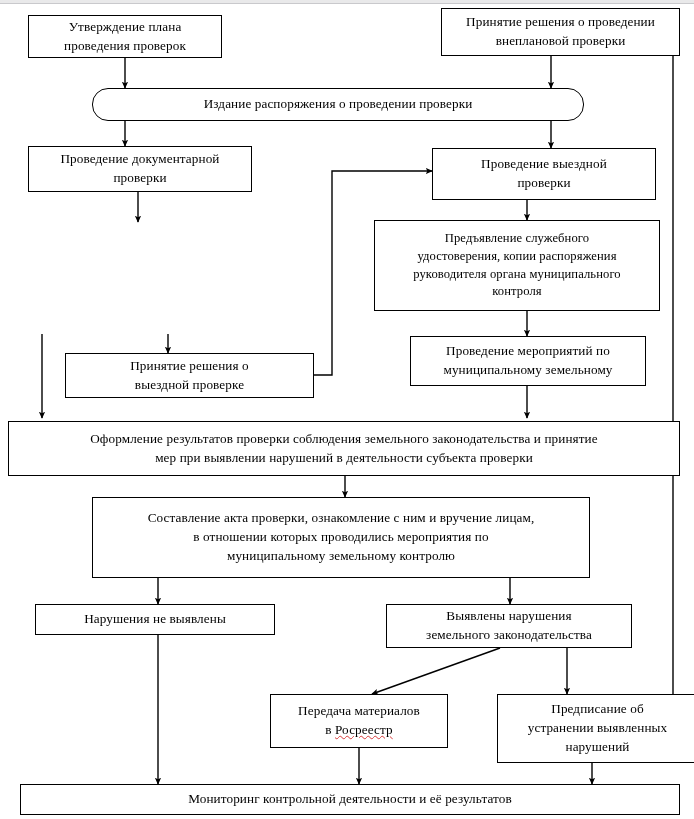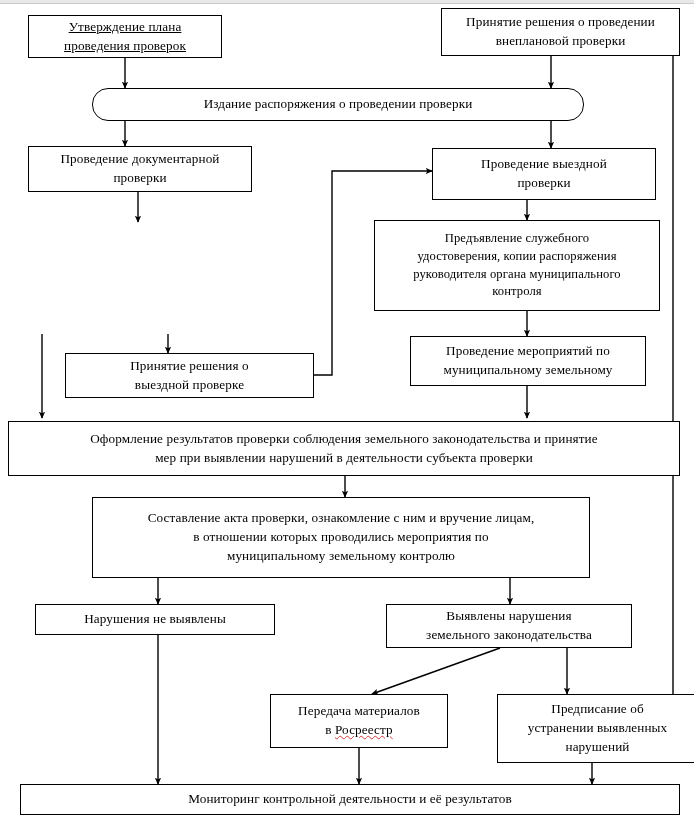--- a/index.html
+++ b/index.html
@@ -117,21 +117,21 @@
       <path d="M567,648 L567,694" marker-end="url(#ah)"></path>
 
       <path d="M158,635 L158,784" marker-end="url(#ah)"></path>
 
       <path d="M359,748 L359,784" marker-end="url(#ah)"></path>
 
       <path d="M592,763 L592,784" marker-end="url(#ah)"></path>
     </g>
   </svg>
 
-  <div class="node" style="left:28px;  top:15px;  width:194px; height:43px;text-decoration:underline;">
+  <div class="node" style="left:28px;  top:15px;  width:194px; height:43px;">
     <span class="txt">Утверждение плана
 проведения проверок</span>
   </div>
 
   <div class="node" style="left:441px; top:8px;   width:239px; height:48px;">
     <span class="txt">Принятие решения о проведении
 внеплановой проверки</span>
   </div>
 
   <div class="node" style="left:92px;  top:88px;  width:492px; height:33px;border-radius:16px;">

